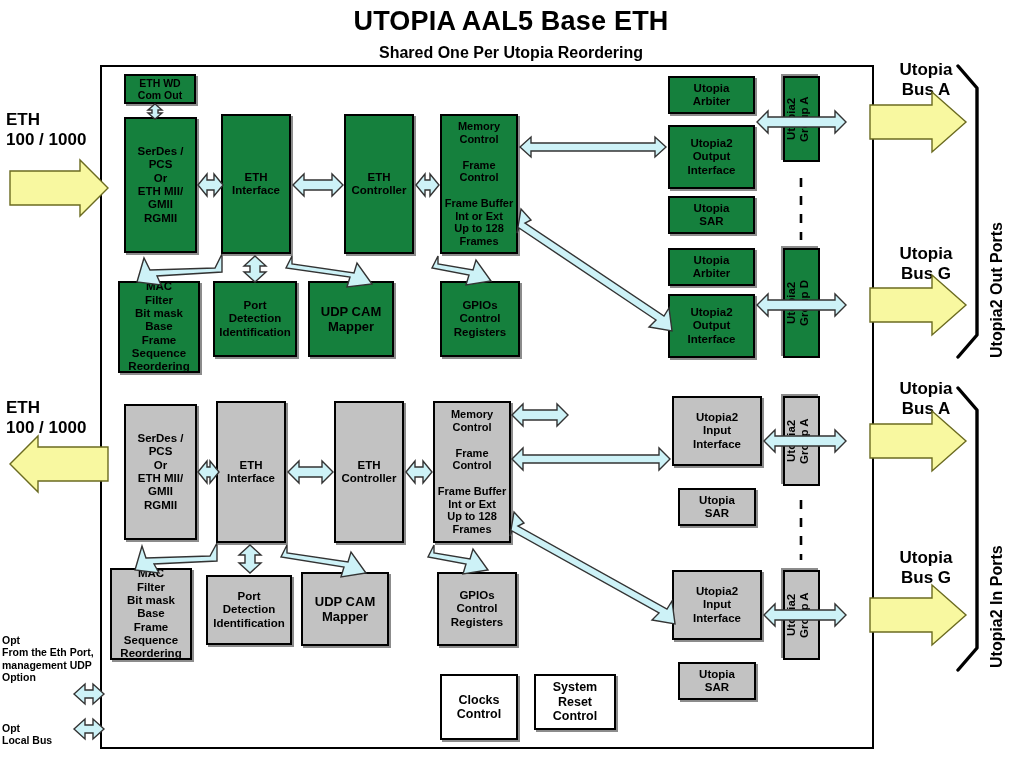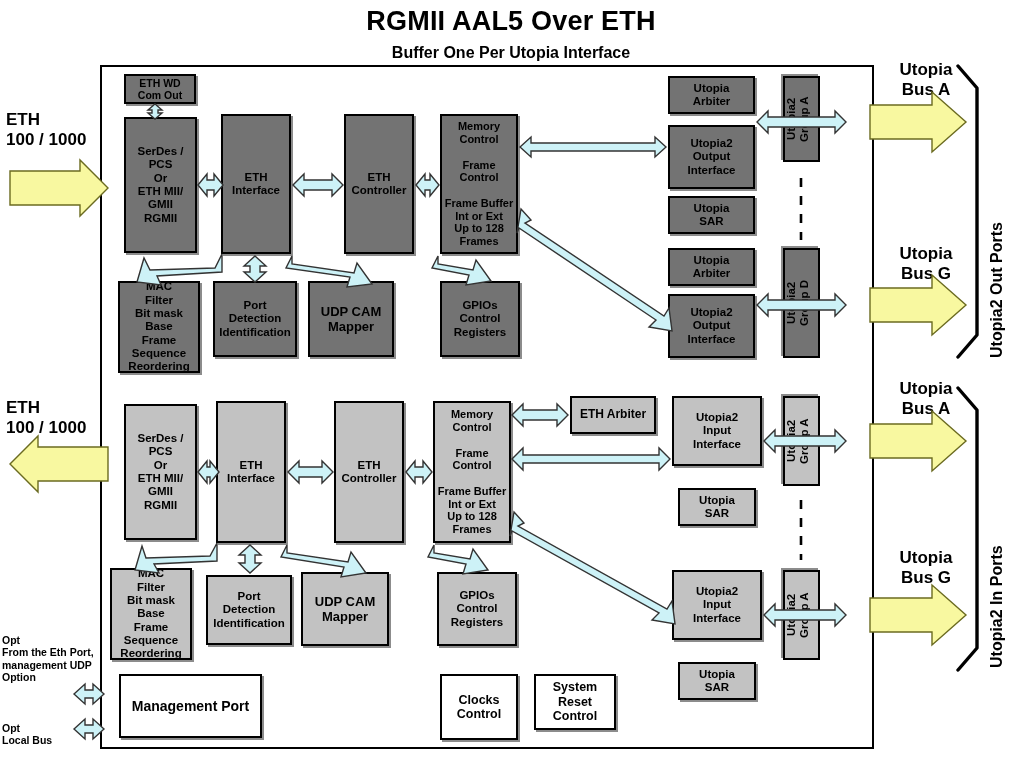--- a/index.html
+++ b/index.html
@@ -9,21 +9,21 @@
 
   .t{position:absolute;text-align:center;line-height:1.12;}
   .title{font-size:27px;font-weight:bold;letter-spacing:.2px;}
   .subtitle{font-size:16px;font-weight:bold;}
 
   
   .blk{position:absolute;box-sizing:border-box;border:2px solid #000;
        display:flex;align-items:center;justify-content:center;
        text-align:center;line-height:1.16;font-size:11.5px;font-weight:bold;
        box-shadow:2px 2px 0 rgba(0,0,0,.45);}
-  .lg{background:#737373;}
+  .lg{background:#15803d;}
   .dg{background:#c2c2c2;}
   .wh{background:#ffffff;}
   .blk span{display:block;width:100%;white-space:pre-line;}
 
   .vert{writing-mode:vertical-rl;transform:rotate(180deg);}
   .vert span{white-space:pre-line;}
 
   
   .chip{position:absolute;border:2px solid #000;background:transparent;}
 
@@ -34,22 +34,22 @@
   .cy{fill:#cdf2f7;stroke:#333;stroke-width:1.4;}
   .ye{fill:#f8f8a0;stroke:#6b6b20;stroke-width:1.4;}
   .brace{fill:none;stroke:#000;stroke-width:3.4;stroke-linecap:round;stroke-linejoin:round;}
   .dash{stroke:#000;stroke-width:2.6;stroke-dasharray:9 9;}
 </style>
 </head>
 <body>
 
 <div id="stage">
 
-  <div class="t title" style="left:0;top:6px;width:1022px;">RGMII AAL5 Over ETH</div>
-  <div class="t subtitle" style="left:0;top:44px;width:1022px;">Buffer One Per Utopia Interface</div>
+  <div class="t title" style="left:0;top:6px;width:1022px;">UTOPIA AAL5 Base ETH</div>
+  <div class="t subtitle" style="left:0;top:44px;width:1022px;">Shared One Per Utopia Reordering</div>
 
   <div class="chip" style="left:100px;top:65px;width:770px;height:680px;"></div>
 
   <div class="lbl" style="left:6px;top:110px;width:92px;font-size:17px;white-space:pre-line;">ETH
 100 / 1000</div>
   <div class="lbl" style="left:6px;top:398px;width:92px;font-size:17px;white-space:pre-line;">ETH
 100 / 1000</div>
   <div class="lbl" style="left:2px;top:634px;width:96px;font-size:10.5px;white-space:pre-line;">Opt
 From the Eth Port,
 management UDP
@@ -192,23 +192,20 @@
 Control
 
 Frame Control
 
 Frame Buffer
 Int or Ext
 Up to 128
 Frames</span>
   </div>
 
-  <div class="blk dg" style="left:570px;top:396px;width:86px;height:38px;font-size:12px;">
-    <span>ETH Arbiter</span>
-  </div>
 
   <div class="blk dg" style="left:110px;top:568px;width:82px;height:92px;">
     <span>MAC
 Filter
 Bit mask Base
 Frame
 Sequence
 Reordering</span>
   </div>
 
@@ -254,23 +251,20 @@
   <div class="blk dg vert" style="left:783px;top:396px;width:37px;height:90px;font-size:11.5px;">
     <span>Utopia2
 Group A</span>
   </div>
 
   <div class="blk dg vert" style="left:783px;top:570px;width:37px;height:90px;font-size:11.5px;">
     <span>Utopia2
 Group A</span>
   </div>
 
-  <div class="blk wh" style="left:119px;top:674px;width:143px;height:64px;font-size:14px;">
-    <span>Management Port</span>
-  </div>
 
   <div class="blk wh" style="left:440px;top:674px;width:78px;height:66px;font-size:12.5px;text-align:center;">
     <span>Clocks
 Control</span>
   </div>
 
   <div class="blk wh" style="left:534px;top:674px;width:82px;height:56px;font-size:12.5px;">
     <span>System
 Reset
 Control</span>

